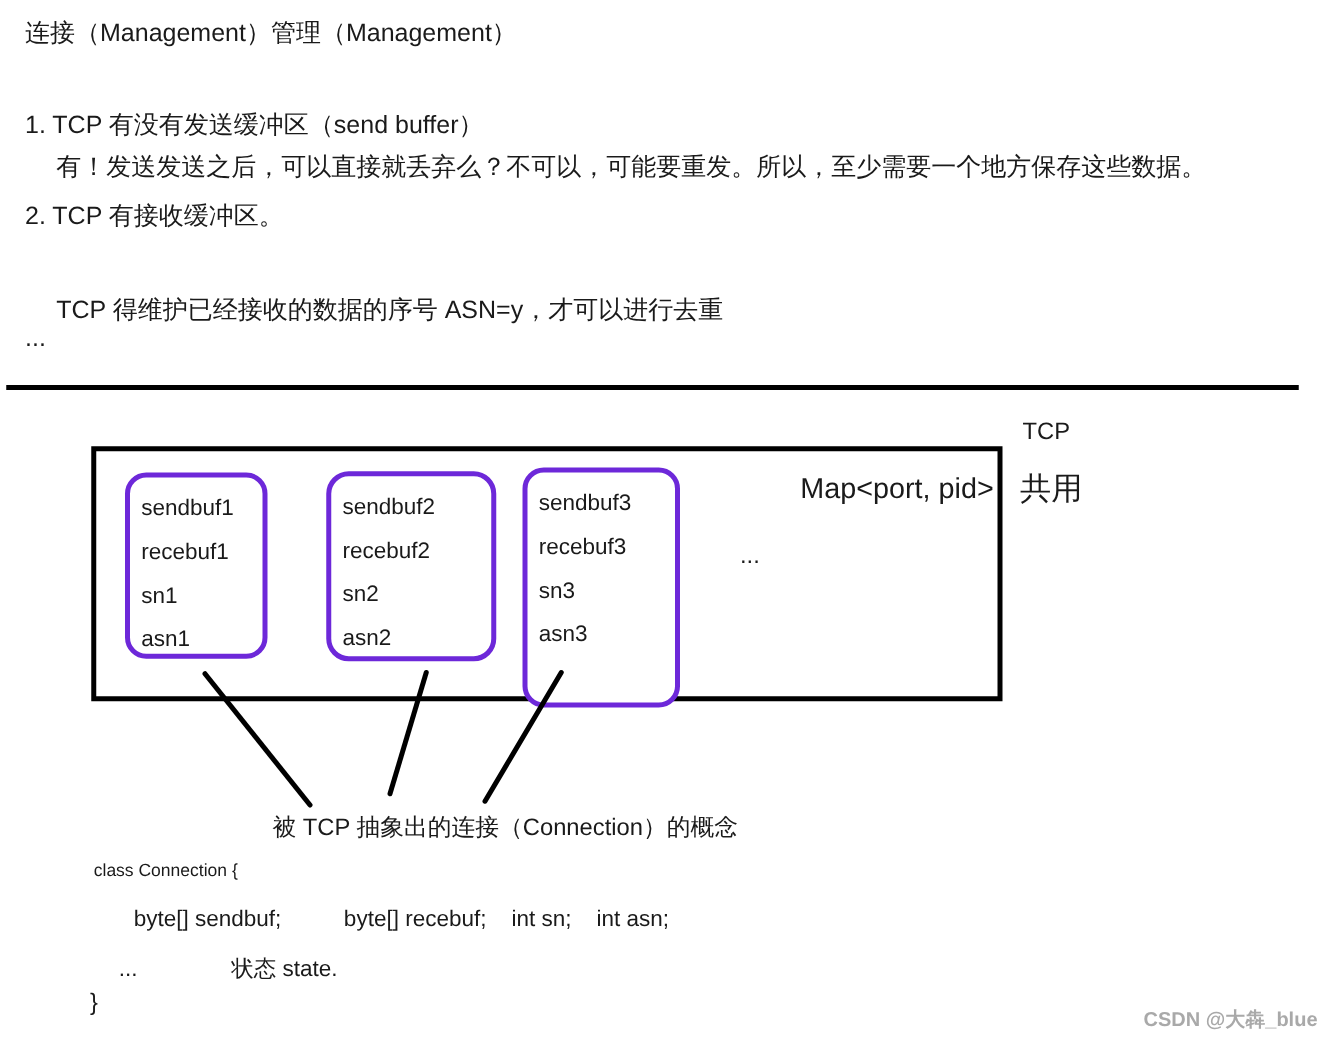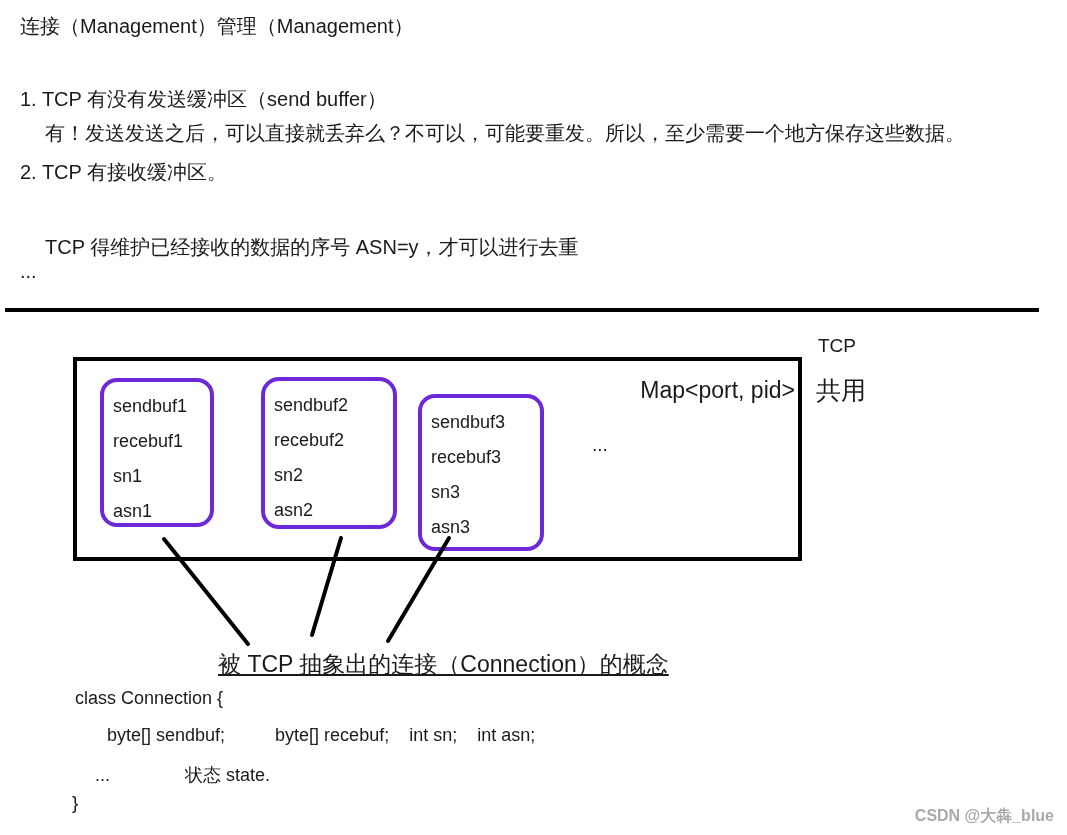--- a/index.html
+++ b/index.html
@@ -45,38 +45,38 @@
     position: absolute;
     border: 4px solid #6d28d9;
     border-radius: 17px;
     background: #fff;
     padding: 7px 0 0 9px;
     font-size: 18px;
     line-height: 35px;
   }
   .conn-box-1 { left: 100px; top: 378px; width: 114px; height: 149px; }
   .conn-box-2 { left: 261px; top: 377px; width: 136px; height: 152px; border-radius: 18px; }
-  .conn-box-3 { left: 418px; top: 374px; width: 126px; height: 157px; margin-top: 20px; }
+  .conn-box-3 { left: 418px; top: 374px; width: 126px; height: 192px; }
 
   .map-label  { left: 630px; top: 377px; width: 165px; text-align: right; font-size: 23px; }
   .box-dots   { left: 592px; top: 434px; font-size: 19px; }
   .tcp-label  { left: 818px; top: 335px; font-size: 19px; }
   .shared-label { left: 816px; top: 374px; font-size: 25px; }
 
   .connector-svg {
     position: absolute;
     left: 0; top: 0;
     width: 1067px; height: 835px;
     pointer-events: none;
   }
 
-  .caption { left: 218px; top: 649px; font-size: 23px; text-decoration: underline; }
+  .caption { left: 218px; top: 649px; font-size: 19px; }
 
   
-  .code-1 { left: 75px;  top: 688px; font-size: 18px; }
+  .code-1 { left: 75px;  top: 688px; font-size: 14px; }
   .code-2 { left: 107px; top: 725px; font-size: 18px; text-align: center; }
   .code-3 { left: 95px;  top: 763px; font-size: 18px; }
   .code-4 { left: 72px;  top: 792px; font-size: 19px; }
 
   .watermark {
     position: absolute;
     right: 13px; top: 806px;
     font-size: 16px;
     color: #a9a9a9;
     white-space: pre;

